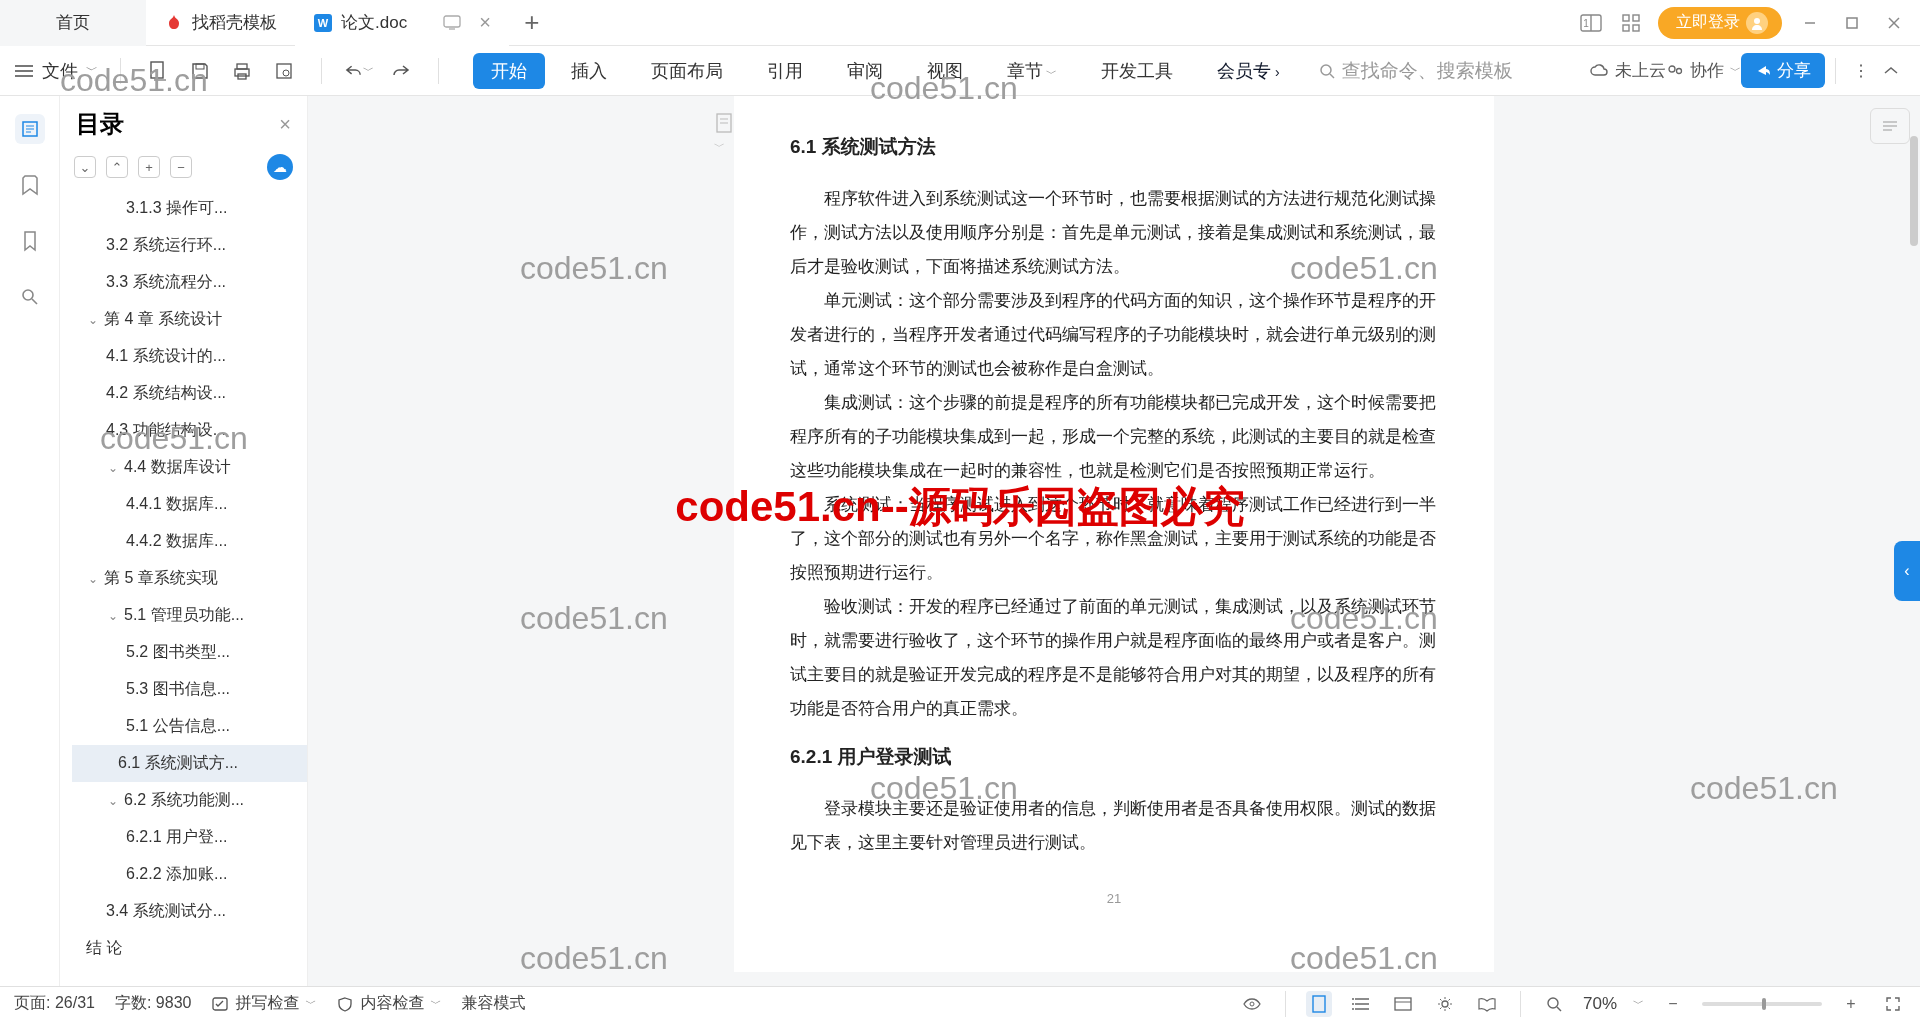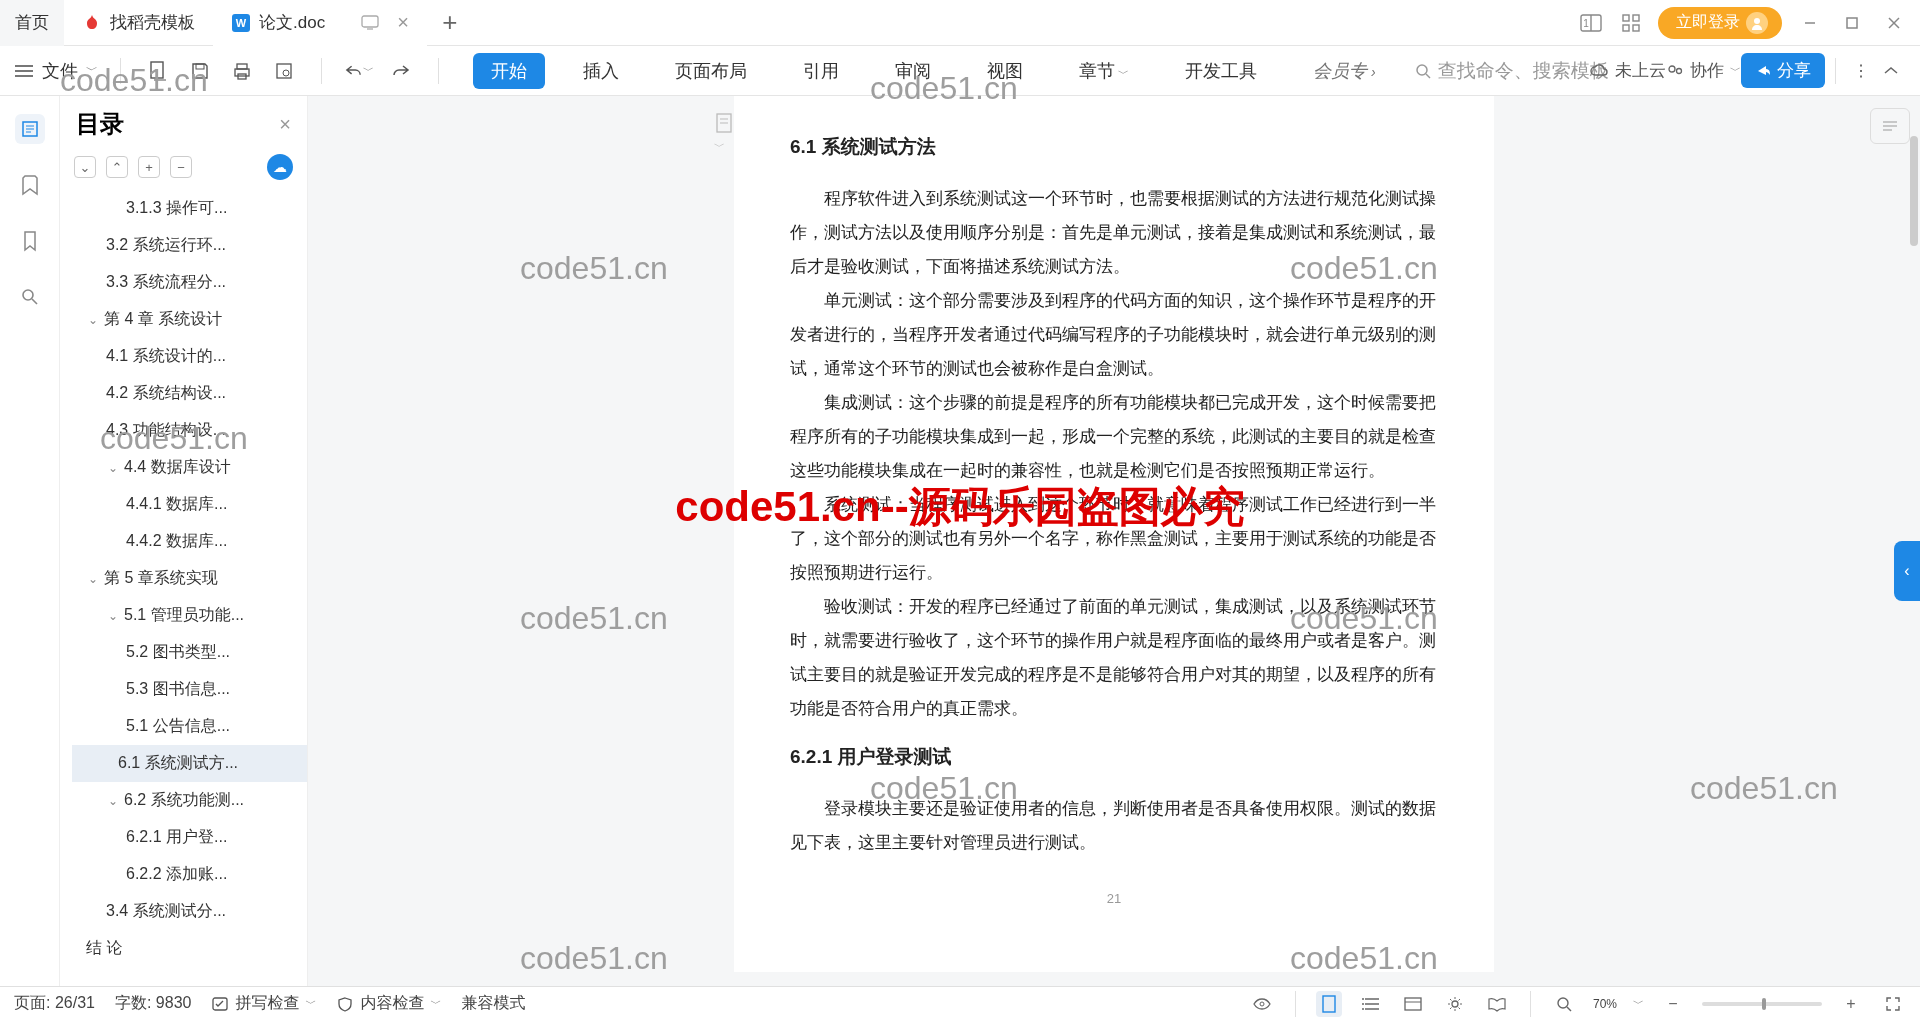--- a/index.html
+++ b/index.html
@@ -1,39 +1,39 @@
 <!DOCTYPE html>
 <html><head>
 <meta charset="utf-8">
 <style>
 * { margin:0; padding:0; box-sizing:border-box; font-family:"Microsoft YaHei","PingFang SC",sans-serif; }
 body { width:1920px; height:1020px; overflow:hidden; background:#fff; display:flex; flex-direction:column; position:relative; }
 .titlebar { height:46px; background:#fff; display:flex; align-items:center; border-bottom:1px solid #e5e5e5; position:relative; }
 .tab { height:46px; display:flex; align-items:center; padding:0 18px; font-size:17px; color:#333; cursor:pointer; position:relative; gap:8px; }
-.tab.home { background:#f5f6f7; padding:0 15px; }
+.tab.home { background:#f5f6f7; padding:0 56px; }
 .tab.active { background:#fff; }
 .tab-icon { width:20px; height:20px; display:inline-flex; align-items:center; justify-content:center; }
 .tab .cast { margin-left:28px; color:#999; }
 .tab .close { margin-left:10px; color:#999; font-size:20px; }
 .add-tab { width:46px; height:46px; display:flex; align-items:center; justify-content:center; color:#666; font-size:26px; cursor:pointer; }
 .title-right { position:absolute; right:0; display:flex; align-items:center; gap:14px; padding-right:12px; }
 .tr-icon { width:26px; height:26px; display:flex; align-items:center; justify-content:center; color:#666; cursor:pointer; }
 .login-btn { background:#f9a825; color:#fff; height:32px; border-radius:16px; padding:0 14px 0 18px; display:flex; align-items:center; font-size:16px; gap:6px; cursor:pointer; }
 .avatar { width:22px; height:22px; border-radius:50%; background:#ffd180; display:flex; align-items:center; justify-content:center; }
 .win-btn { width:28px; height:24px; display:flex; align-items:center; justify-content:center; color:#888; cursor:pointer; }
 
 .toolbar { height:50px; display:flex; align-items:center; border-bottom:1px solid #e5e5e5; padding:0 14px; position:relative; }
 .tb-left { display:flex; align-items:center; gap:12px; }
 .tb-file { display:flex; align-items:center; gap:8px; font-size:18px; color:#333; cursor:pointer; }
 .tb-sep { width:1px; height:26px; background:#e0e0e0; margin:0 10px; }
 .tb-icon-btn { width:30px; height:30px; display:flex; align-items:center; justify-content:center; color:#555; cursor:pointer; }
-.menu-tabs { display:flex; align-items:center; margin-left:24px; gap:20px; }
+.menu-tabs { display:flex; align-items:center; margin-left:24px; gap:8px; }
 .menu-tab { padding:6px 18px; font-size:18px; color:#333; cursor:pointer; border-radius:6px; }
 .menu-tab.active { background:#1e88e5; color:#fff; }
-.menu-blue { color:#737373;font-style:italic; }
+.menu-blue { color:#0f172a; }
 .tb-search { margin-left:20px; display:flex; align-items:center; color:#999; font-size:19px; gap:6px; }
 .tb-right { position:absolute; right:14px; display:flex; align-items:center; }
 .tb-r-btn { display:flex; align-items:center; gap:6px; font-size:17px; color:#555; cursor:pointer; }
 .share-btn { background:#1e88e5; color:#fff; border-radius:6px; padding:6px 14px; }
 
 .main { flex:1; display:flex; overflow:hidden; }
 .sidebar { width:60px; background:#fff; border-right:1px solid #eee; display:flex; flex-direction:column; align-items:center; padding-top:18px; gap:26px; }
 .sb-icon { width:30px; height:30px; display:flex; align-items:center; justify-content:center; color:#888; cursor:pointer; border-radius:6px; }
 .sb-icon.active { background:#eef3f9; color:#1e88e5; }
 
@@ -444,21 +444,21 @@
           <path d="M2 3c3-1 6 0 8 2 2-2 5-3 8-2v10c-3-1-6 0-8 2-2-2-5-3-8-2z" fill="none" stroke="#666" stroke-width="1.2"></path>
         </svg>
       </span>
     <div class="tb-sep" style="margin:0 4px"></div>
     <span class="sb-view">
         <svg width="18" height="18" viewBox="0 0 18 18">
           <circle cx="8" cy="8" r="5" fill="none" stroke="#666" stroke-width="1.4"></circle>
           <line x1="12" y1="12" x2="16" y2="16" stroke="#666" stroke-width="1.4"></line>
         </svg>
       </span>
-    <span style="font-size:12px">70%</span>
+    <span style="font-size:17px">70%</span>
     <span style="font-size:11px;color:#888">﹀</span>
     <span class="sb-view">−</span>
     <span style="width:120px;height:4px;background:#ddd;border-radius:2px;position:relative">
         <span style="position:absolute;left:60px;top:-4px;width:4px;height:12px;background:#999;border-radius:2px"></span>
       </span>
     <span class="sb-view">+</span>
     <span class="sb-view">
         <svg width="18" height="18" viewBox="0 0 18 18">
           <path d="M3 7V3h4M15 7V3h-4M3 11v4h4M15 11v4h-4" fill="none" stroke="#666" stroke-width="1.4"></path>
         </svg>

